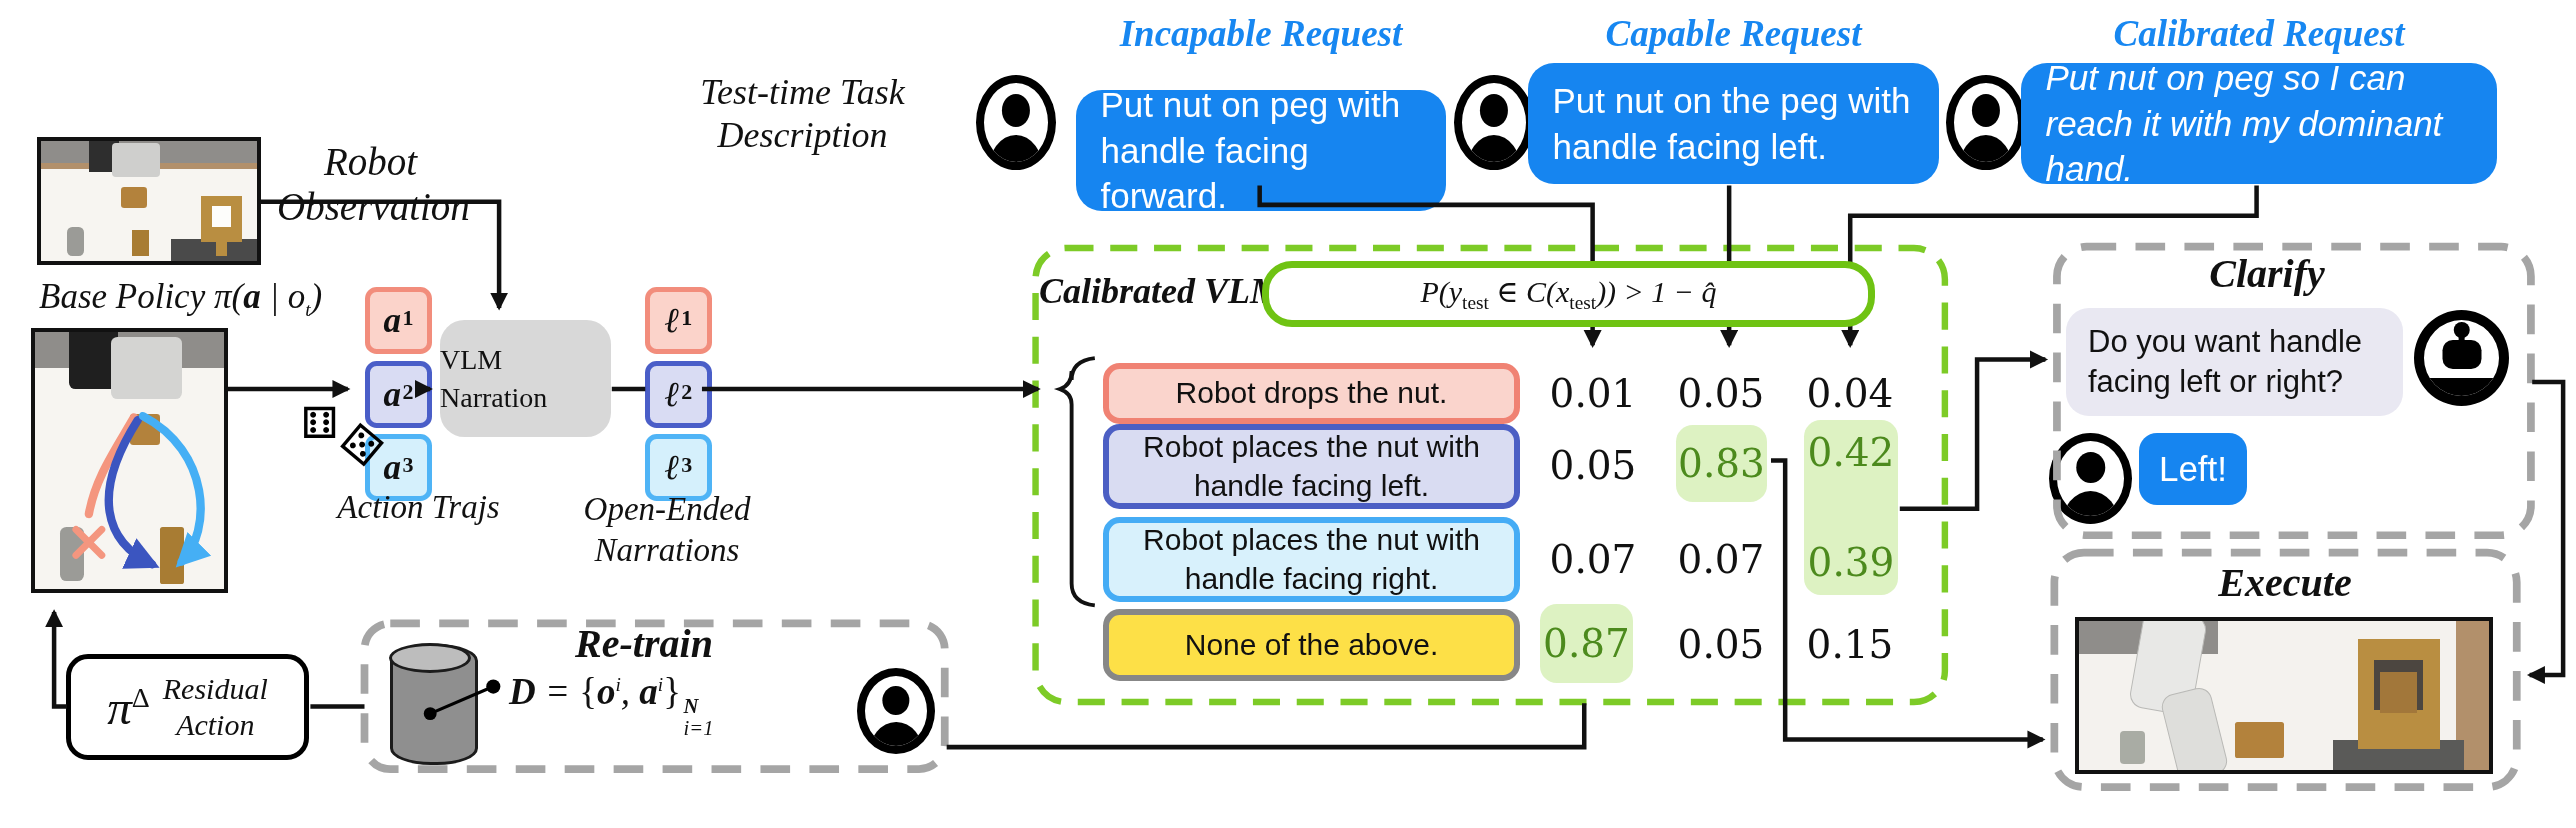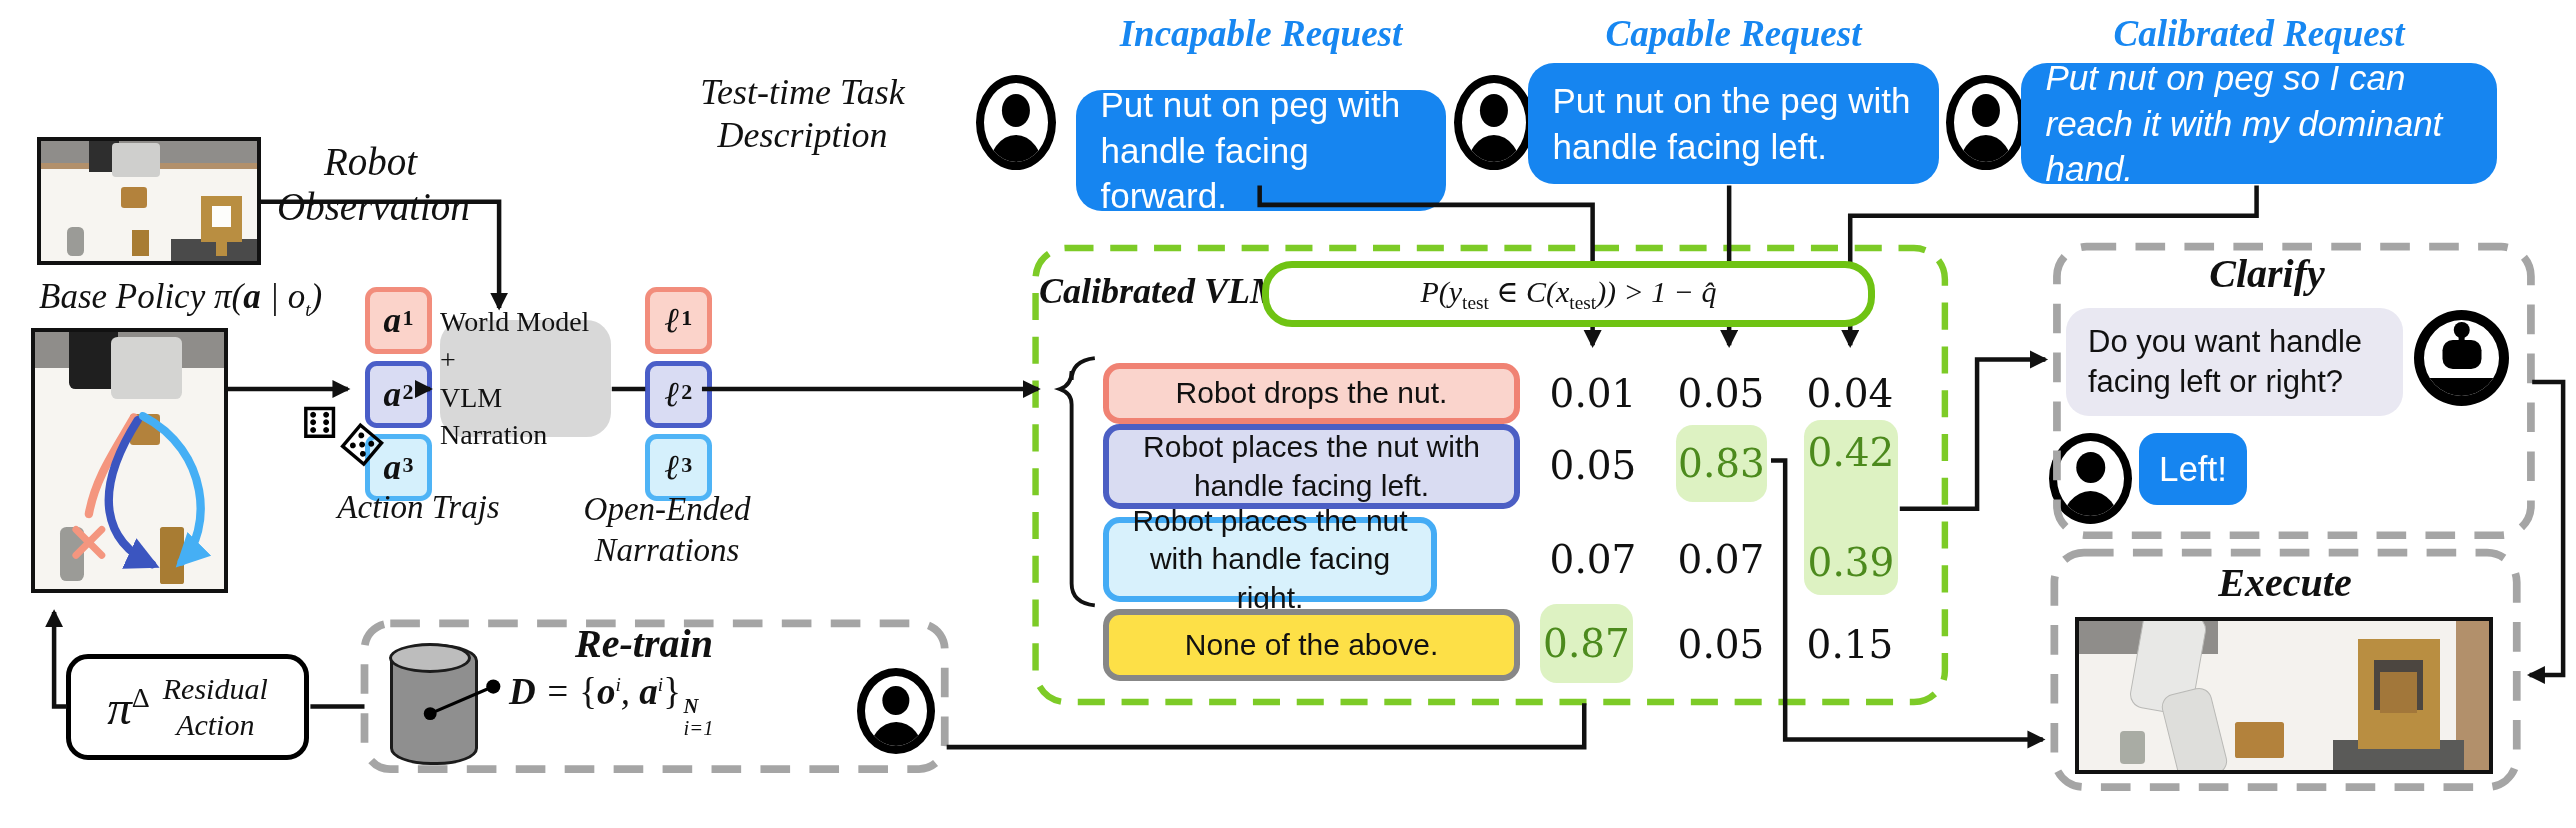--- a/index.html
+++ b/index.html
@@ -123,21 +123,20 @@
   </div>
 
   <div class="abs" style="left:301px;top:398px;font-size:43px;color:#000;font-family:'DejaVu Sans',sans-serif;">
     <span style="display:inline-block;">⚅</span>
     <span style="display:inline-block;transform:translate(-9px,22px) rotate(40deg);">⚄</span>
   </div>
 
   <div class="abs serif ital" style="left:335px;top:489px;width:167px;font-size:33px;text-align:center;">Action Trajs</div>
 
   <div class="wm-box">
-    <div>World Model +</div>
     <div>VLM Narration</div>
   </div>
 
   <div class="chip c1" style="left:645px;top:287px;width:57px;height:57px;">
     <span>ℓ</span>
       <sup>1</sup>
   </div>
   <div class="chip c2" style="left:645px;top:361px;width:57px;height:57px;">
     <span>ℓ</span>
       <sup>2</sup>
@@ -189,21 +188,21 @@
   <div class="formula-box">
     <span style="font-style:italic;"><span>P(y</span><sub style="font-style:normal;">test</sub><span> ∈ C(x</span><sub style="font-style:normal;">test</sub><span>)) &gt; 1 − q̂</span></span>
   </div>
 
   <div class="row-bubble rb1" style="left:1103px;top:363px;width:417px;height:61px;">
     <span>Robot drops the nut.</span>
   </div>
   <div class="row-bubble rb2" style="left:1103px;top:424px;width:417px;height:85px;">
     <span>Robot places the nut with handle facing left.</span>
   </div>
-  <div class="row-bubble rb3" style="left:1103px;top:517px;width:334px;height:85px;">
+  <div class="row-bubble rb3" style="left:1103px;top:517px;width:417px;height:85px;">
     <span>Robot places the nut with handle facing right.</span>
   </div>
   <div class="row-bubble rb4" style="left:1103px;top:609px;width:417px;height:72px;">
     <span>None of the above.</span>
   </div>
 
   <span class="num" style="left:1593px;top:393px;">0.01</span>
   <span class="num" style="left:1721px;top:393px;">0.05</span>
   <span class="num" style="left:1850px;top:393px;">0.04</span>
   <span class="num" style="left:1593px;top:465px;">0.05</span>

